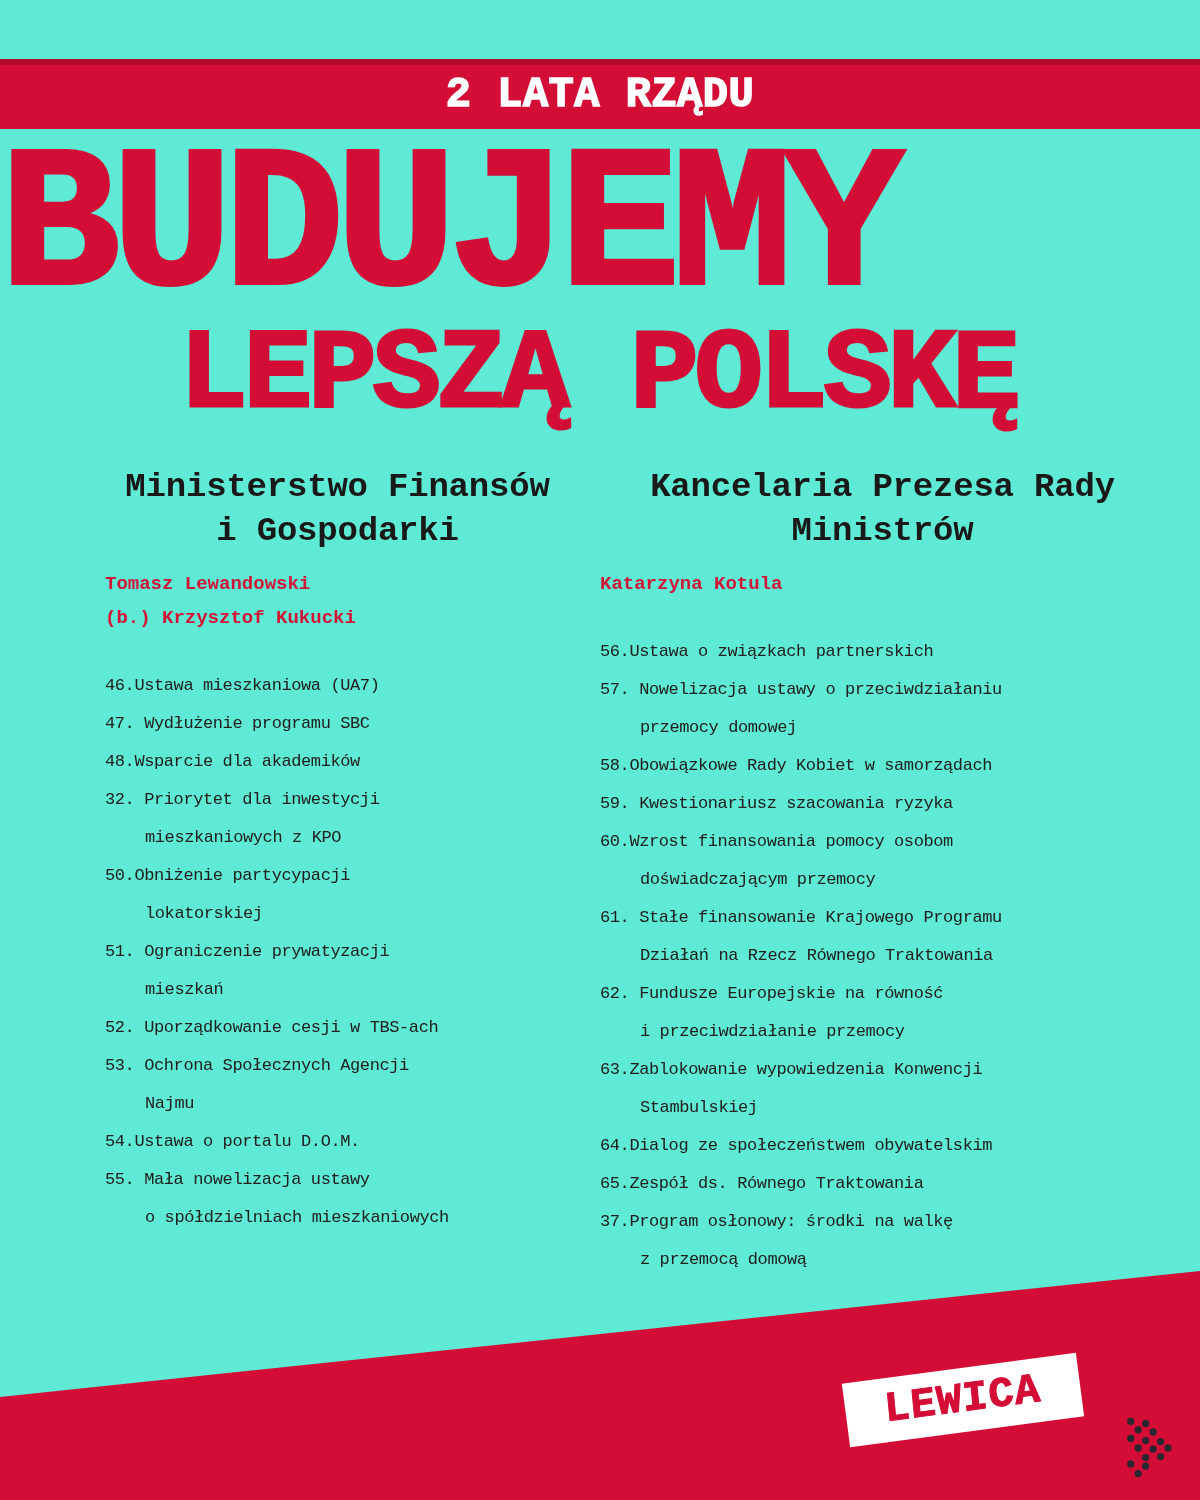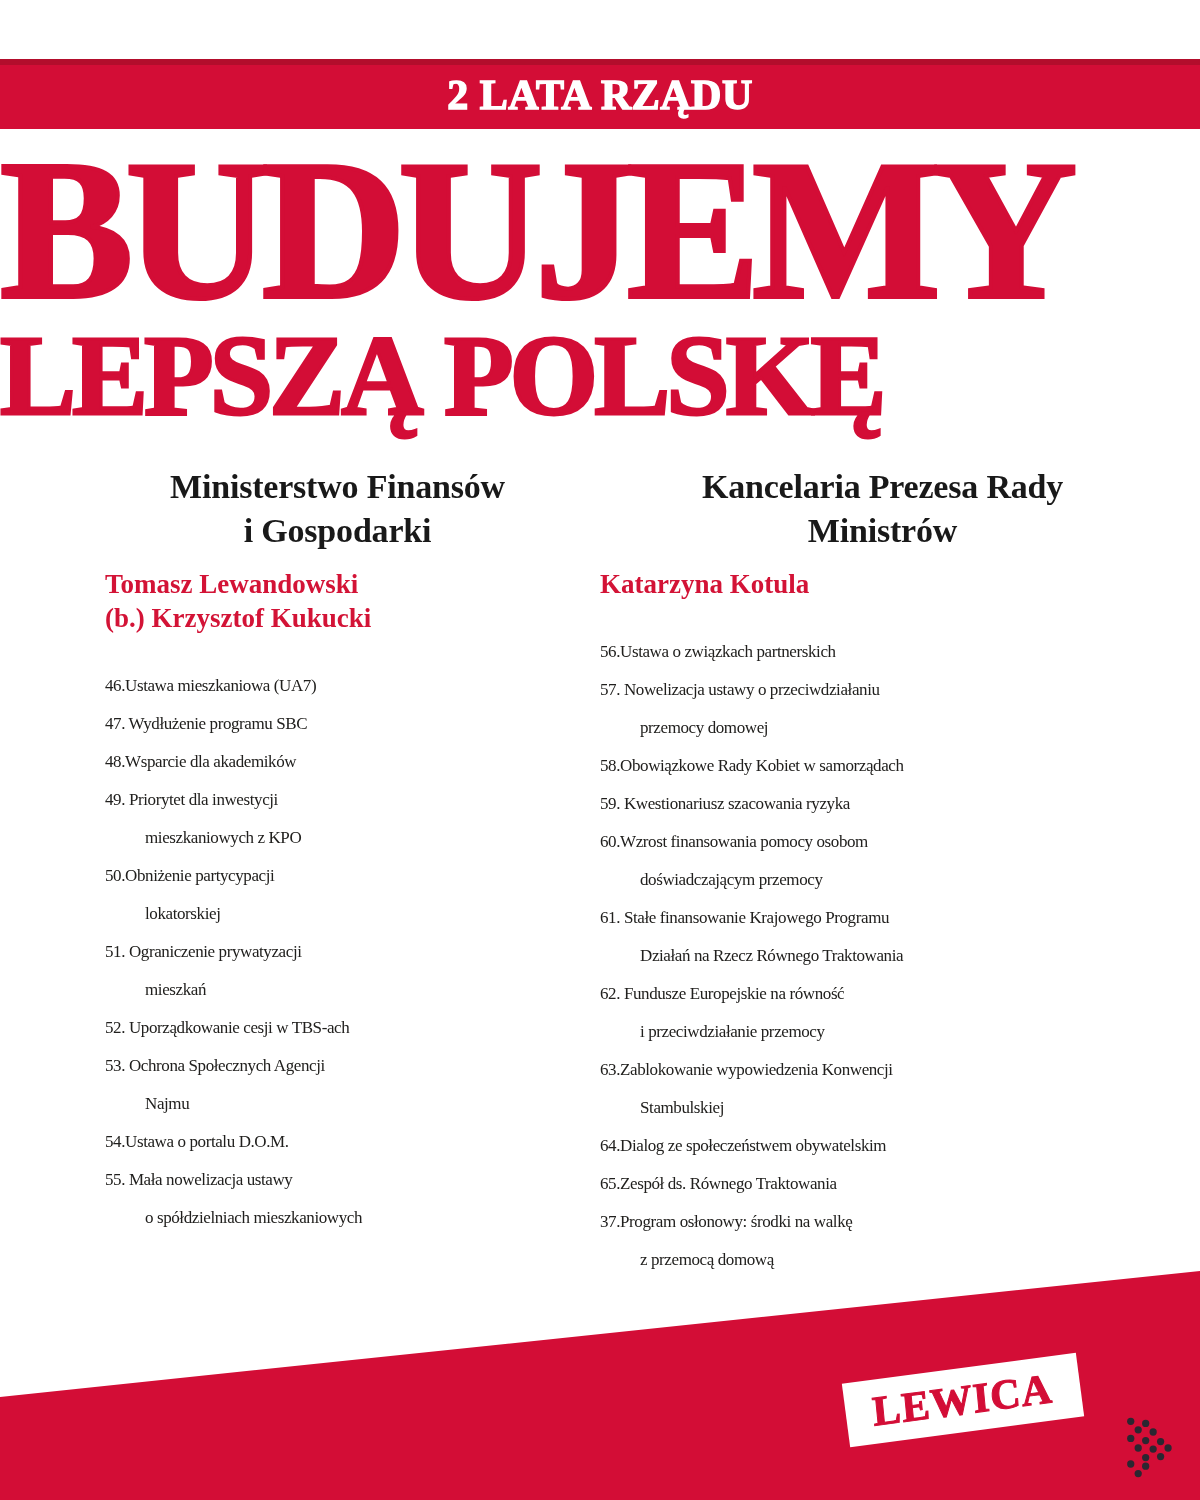--- a/index.html
+++ b/index.html
@@ -1,51 +1,51 @@
 <!DOCTYPE html>
 <html><head>
 <meta charset="utf-8">
 <style>
   html,body{margin:0;padding:0;background:#e9e9e9;}
   .page{
-    position:relative; width:1200px; height:1500px; background:#ffffff;
-    overflow:hidden; font-family:Liberation Serif, serif; margin:0 auto;
+    position:relative; width:1200px; height:1500px; background:#5eead4;
+    overflow:hidden; font-family:Liberation Mono, monospace; margin:0 auto;
   }
   
   .top-band{
     position:absolute; left:0; top:59px; width:1200px; height:70px;
     background:linear-gradient(#b30d2c 0 6px, #d30d36 6px);
     display:flex; align-items:center; justify-content:center;
   }
   .top-band .band-label{
     color:#ffffff; font-weight:bold; font-size:42px; letter-spacing:0.5px;
     -webkit-text-stroke:1.5px #ffffff; margin-top:2px;
   }
   
   .title-line1{
     position:absolute; top:146px; left:0; width:1200px; text-align:left;
     color:#d30d36; font-weight:bold; font-size:200px; line-height:168px;
     letter-spacing:-8px; -webkit-text-stroke:4px #d30d36; white-space:pre;
   }
   .title-line2{
-    position:absolute; top:316px; left:0; width:1196px; text-align:left;
+    position:absolute; top:316px; left:0; width:1196px; text-align:center;
     color:#d30d36; font-weight:bold; font-size:114px; line-height:120px;
     letter-spacing:-4px; -webkit-text-stroke:3px #d30d36; white-space:pre;
   }
   
   .columns{position:absolute; top:465px; left:105px; width:1060px; display:flex;}
   .col{display:block;}
   .col-left{width:465px; margin-right:30px;}
   .col-right{width:565px;}
   .col-heading{
     font-size:34px; line-height:44px; font-weight:bold; color:#191919;
     letter-spacing:-0.2px; white-space:pre; margin:0;text-align:center;
   }
   .col-ministers{
-    margin-top:14px; font-size:27px; line-height:34px; font-weight:bold;
+    margin-top:14px; font-size:19px; line-height:34px; font-weight:bold;
     color:#d31336; white-space:pre;
   }
   .achievements{
     list-style:none; margin:32px 0 0 0; padding:0;
     font-size:17px; line-height:38px; color:#21201e; letter-spacing:-0.4px;
   }
   .achievements .list-item{
     white-space:pre; padding-left:40px; text-indent:-40px;
   }
   
@@ -79,21 +79,21 @@
   <div class="columns">
     <div class="col col-left">
       <h2 class="col-heading">Ministerstwo Finansów
 i Gospodarki</h2>
       <div class="col-ministers">Tomasz Lewandowski
 (b.) Krzysztof Kukucki</div>
       <ul class="achievements">
           <li class="list-item">46.Ustawa mieszkaniowa (UA7)</li>
           <li class="list-item">47. Wydłużenie programu SBC</li>
           <li class="list-item">48.Wsparcie dla akademików</li>
-          <li class="list-item">49. Priorytet dla inwestycji
+          <li class="list-item">32. Priorytet dla inwestycji
 mieszkaniowych z KPO</li>
           <li class="list-item">50.Obniżenie partycypacji
 lokatorskiej</li>
           <li class="list-item">51. Ograniczenie prywatyzacji
 mieszkań</li>
           <li class="list-item">52. Uporządkowanie cesji w TBS-ach</li>
           <li class="list-item">53. Ochrona Społecznych Agencji
 Najmu</li>
           <li class="list-item">54.Ustawa o portalu D.O.M.</li>
           <li class="list-item">55. Mała nowelizacja ustawy

